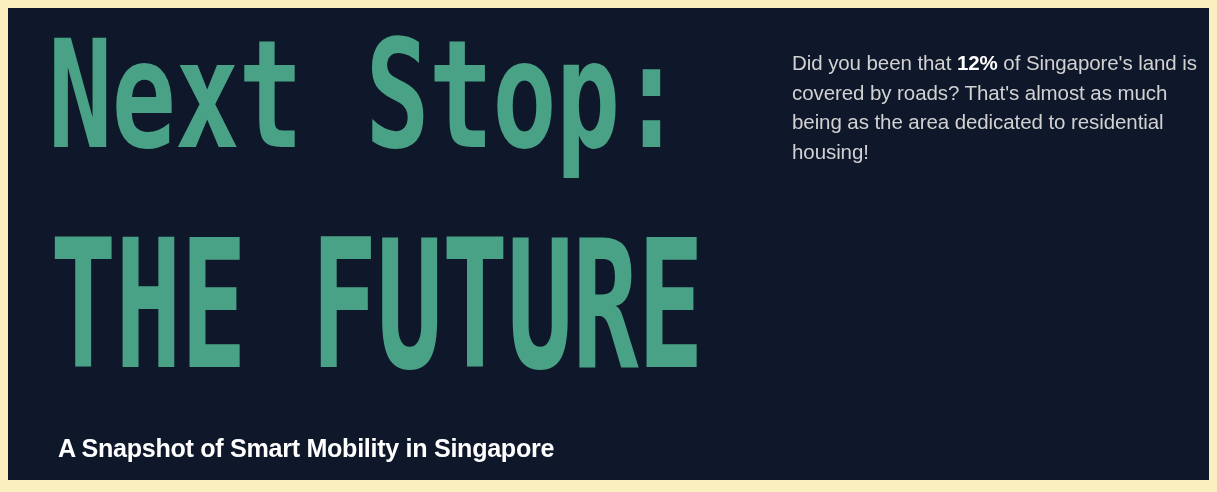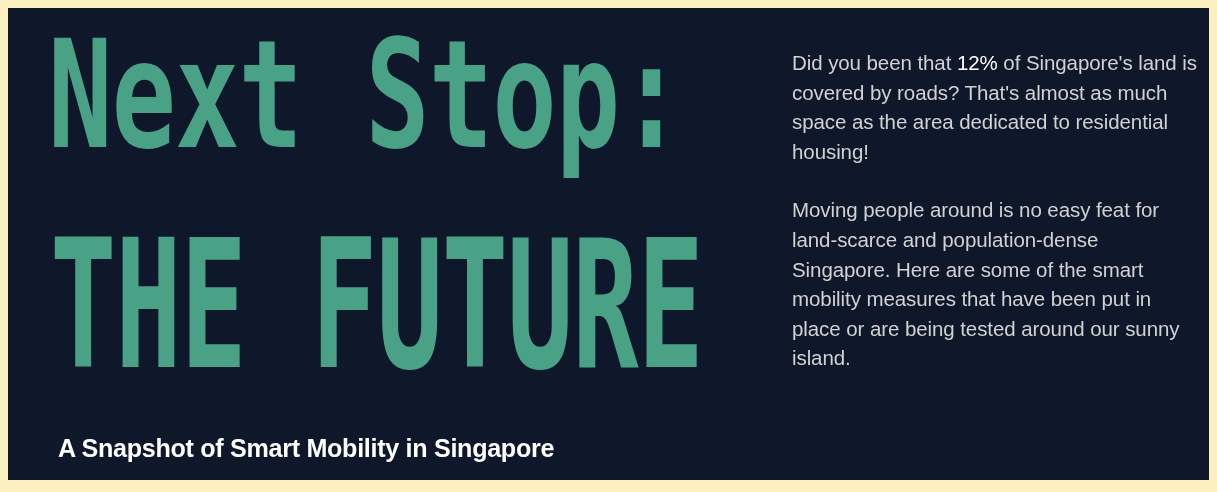--- a/index.html
+++ b/index.html
@@ -94,35 +94,34 @@
     margin: 0;
     font-family: "Liberation Sans", sans-serif;
   }
 
   .copy-paragraph + .copy-paragraph {
     margin-top: 29px;
   }
 
   .stat-highlight {
     color: #ffffff;
-    font-weight: 400;
+    font-weight: 700;
   }
 </style>
 </head>
 <body>
 
 <div id="infographic-banner">
   <div id="banner-panel">
 
     <div class="hero">
       <div class="hero-line-1">Next Stop:</div>
       <div class="hero-line-2">THE FUTURE</div>
       <div class="hero-subtitle">A Snapshot of Smart Mobility in Singapore</div>
     </div>
 
     <div class="copy-column">
-      <p class="copy-paragraph"><span>Did you been that </span><span class="stat-highlight">12%</span><span> of Singapore's land is covered by roads? That's almost as much space as the area dedicated to residential housing!</span></p>
+      <p class="copy-paragraph"><span>Did you been that </span><span class="stat-highlight">12%</span><span> of Singapore's land is covered by roads? That's almost as much being as the area dedicated to residential housing!</span></p>
 
-      <p class="copy-paragraph">Moving people around is no easy feat for land-scarce and population-dense Singapore. Here are some of the smart mobility measures that have been put in place or are being tested around our sunny island.</p>
     </div>
 
   </div>
 </div>
 
 </body></html>

